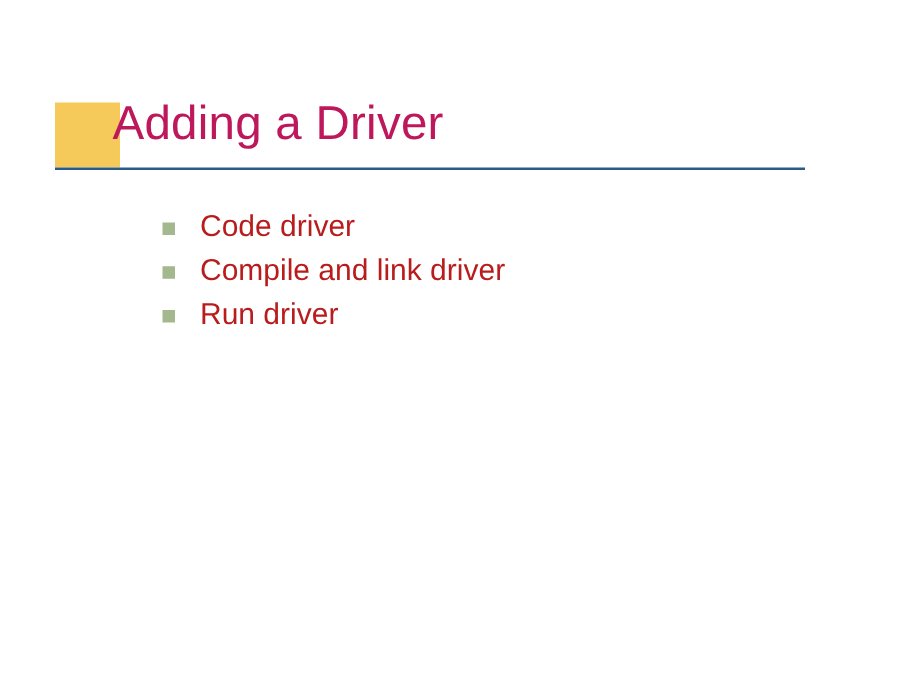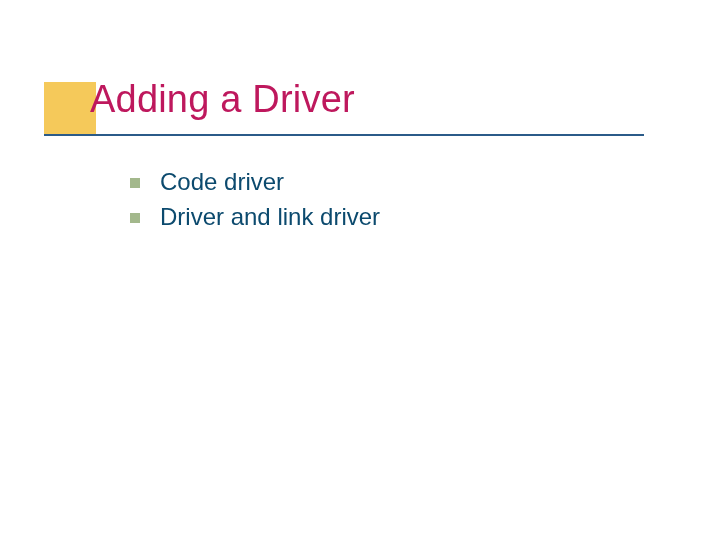--- a/index.html
+++ b/index.html
@@ -56,36 +56,40 @@
   .bullet-icon {
     width: 10px;
     height: 10px;
     background: #a3b88c;
     margin-right: 20px;
     flex-shrink: 0;
     margin-top: 2px;
   }
   .bullet-text {
     font-size: 24px;
-    color: #0c4a6e;
+    color: #b91c1c;
   }
 </style>
 </head>
 <body>
 
 <div class="slide">
   <div class="accent-box"></div>
   <div class="title-area">
     <div class="title-text">Adding a Driver</div>
   </div>
   <div class="title-underline"></div>
 
   <div class="bullets">
     <div class="bullet-row">
       <div class="bullet-icon"></div>
       <div class="bullet-text">Code driver</div>
     </div>
     <div class="bullet-row">
       <div class="bullet-icon"></div>
-      <div class="bullet-text">Driver and link driver</div>
+      <div class="bullet-text">Compile and link driver</div>
+    </div>
+    <div class="bullet-row">
+      <div class="bullet-icon"></div>
+      <div class="bullet-text">Run driver</div>
     </div>
   </div>
 </div>
 
 </body></html>

